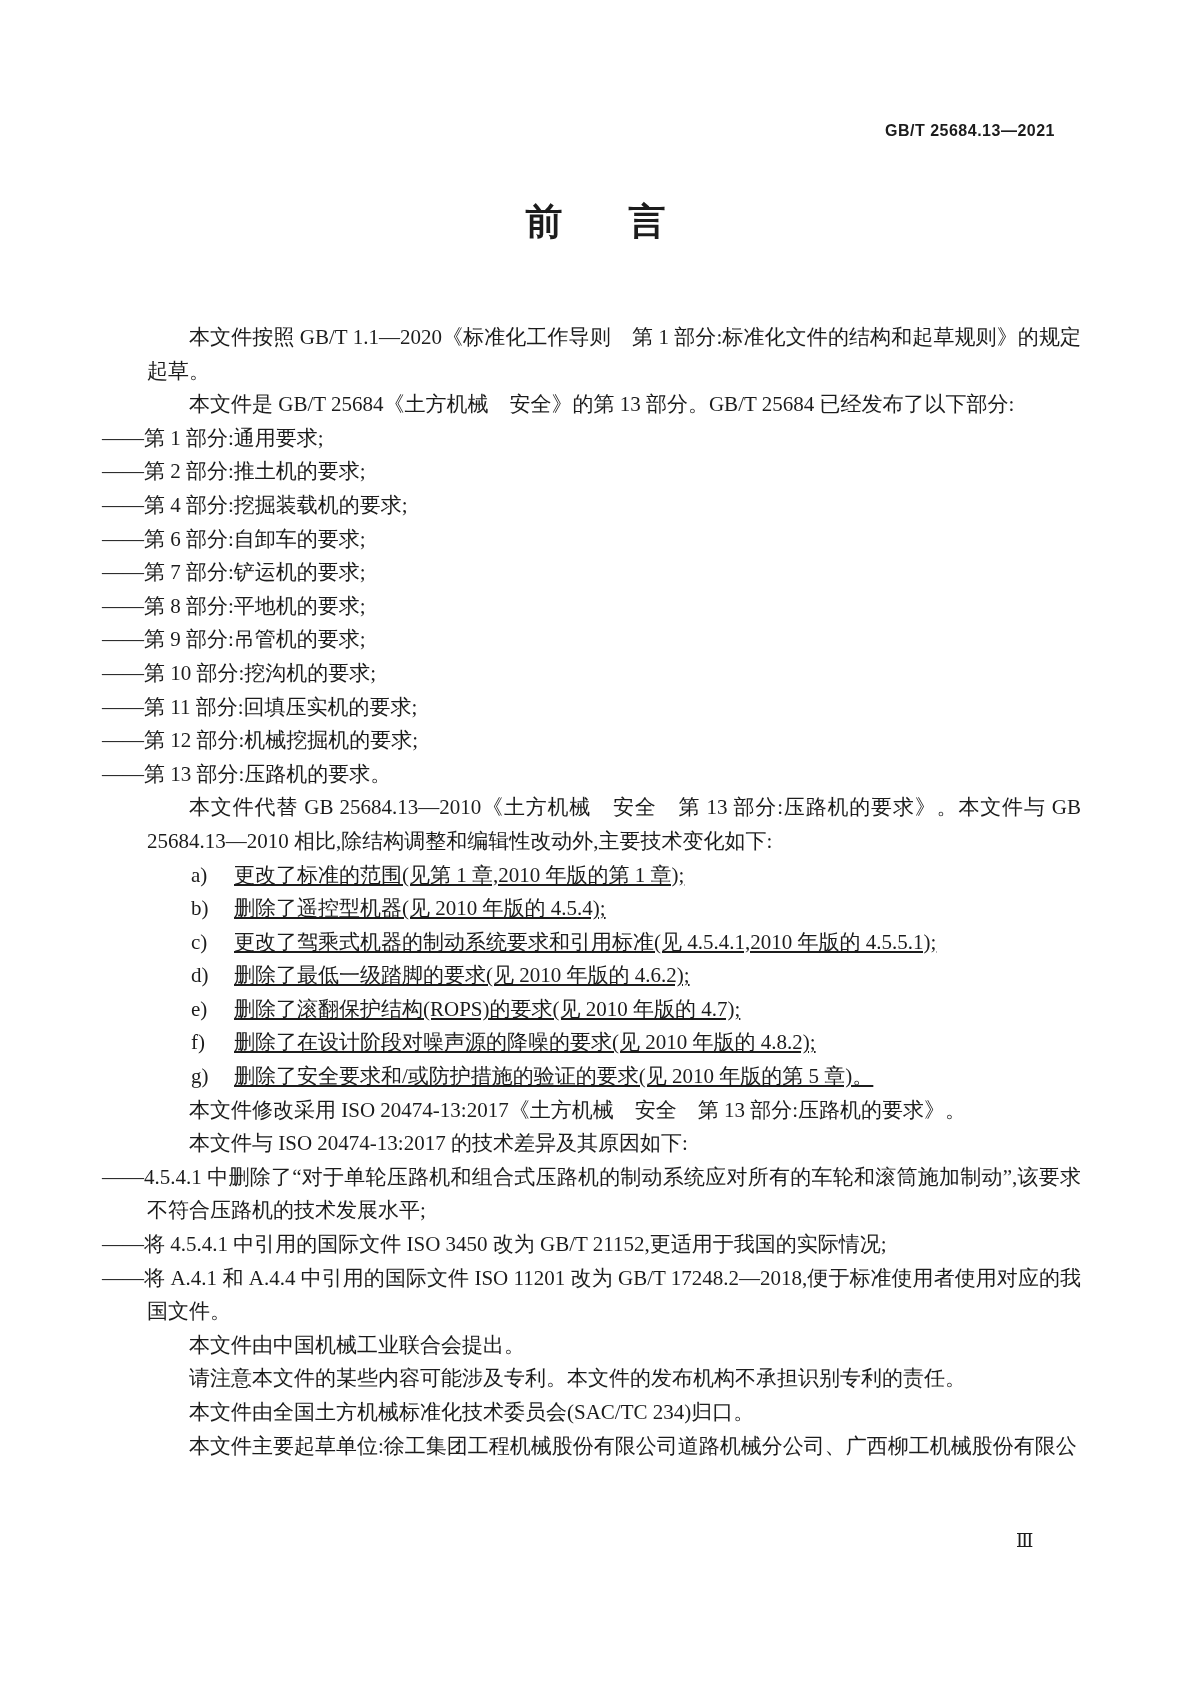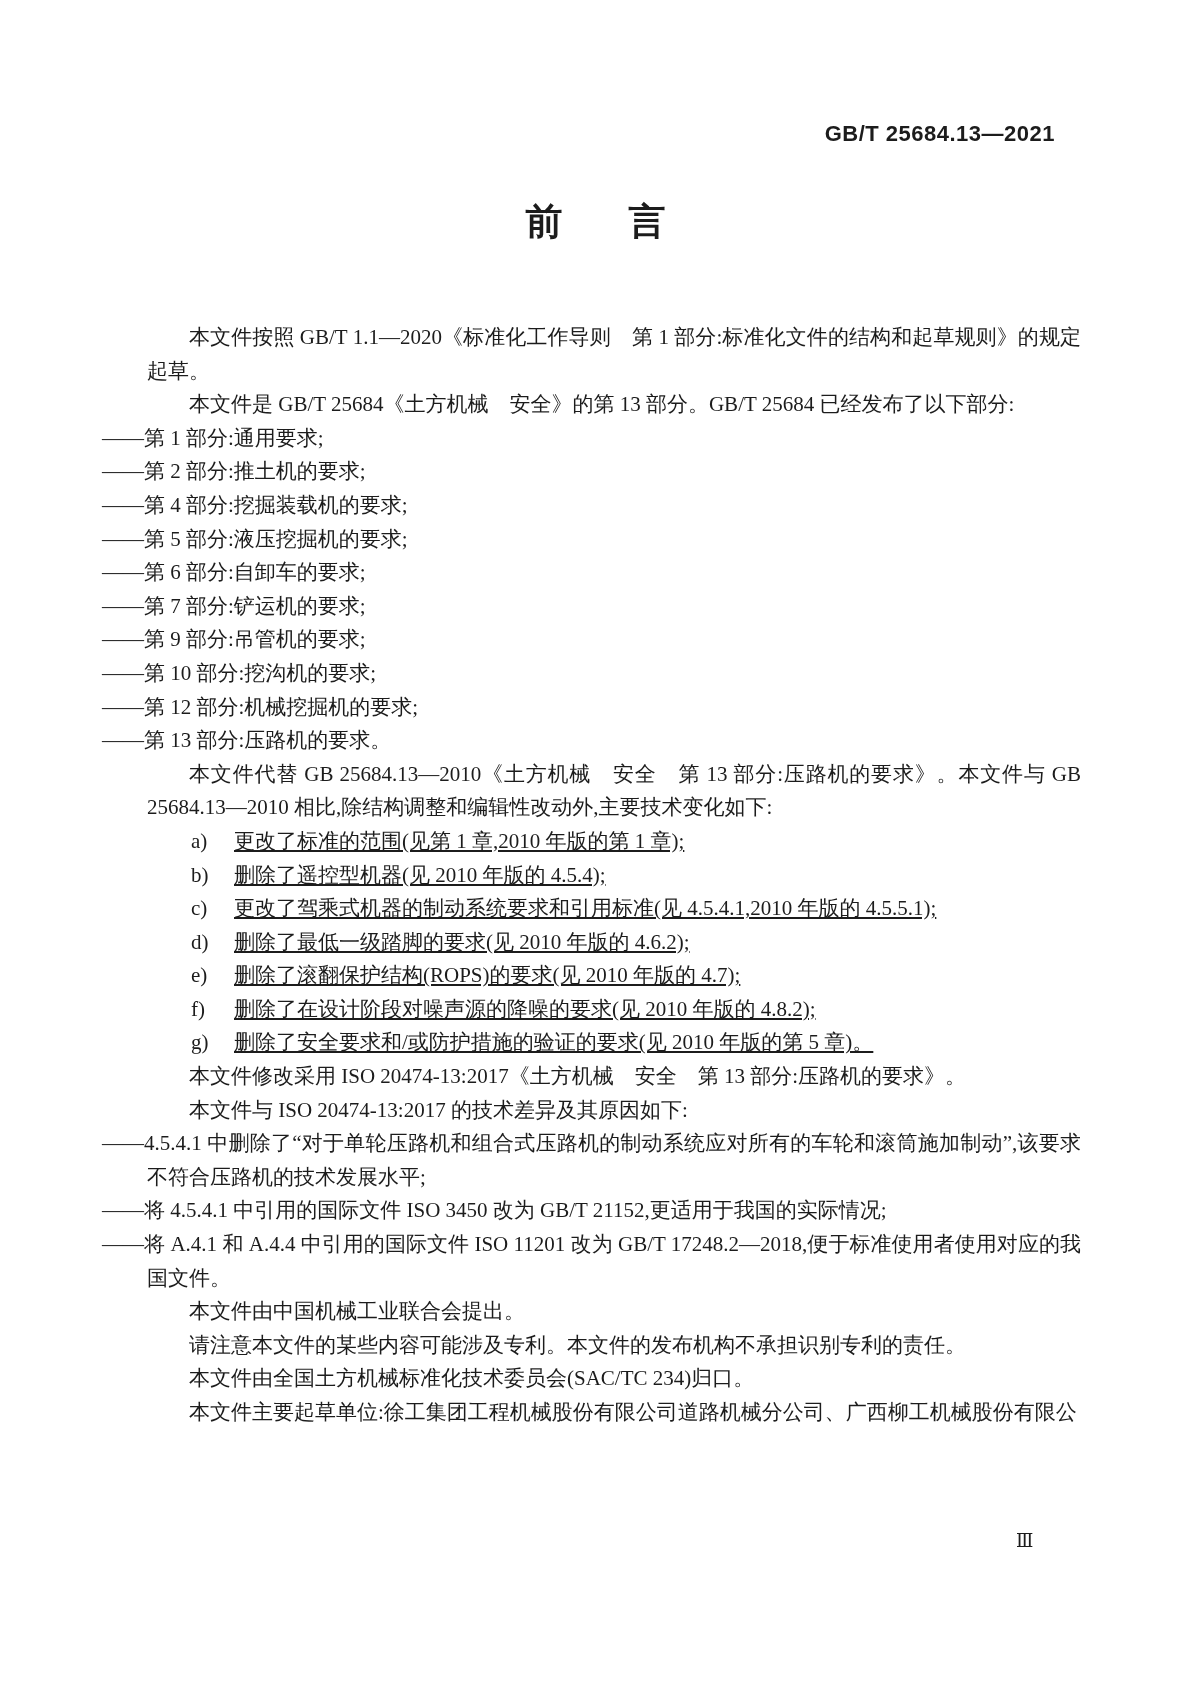--- a/index.html
+++ b/index.html
@@ -12,21 +12,21 @@
     font-family: "Liberation Serif", "DejaVu Serif", serif;
     color: #1c1c1c;
     overflow: hidden;
   }
   .doc-number {
     position: absolute;
     top: 122px;
     right: 136px;
     font-family: "Liberation Sans", "DejaVu Sans", sans-serif;
     font-weight: 700;
-    font-size: 22px;
+    font-size: 16px;
     letter-spacing: 0.5px;
     line-height: 1.1;
   }
   .doc-title {
     position: absolute;
     top: 203px;
     left: 0;
     width: 100%;
     display: flex;
     justify-content: center;
@@ -72,25 +72,26 @@
   </div>
 
   <div class="body-block">
 
     <p class="indent">本文件按照 GB/T 1.1—2020《标准化工作导则　第 1 部分:标准化文件的结构和起草规则》的规定起草。</p>
     <p class="indent">本文件是 GB/T 25684《土方机械　安全》的第 13 部分。GB/T 25684 已经发布了以下部分:</p>
 
     <p class="hang"><span>——</span><span>第 1 部分:通用要求;</span></p>
     <p class="hang"><span>——</span><span>第 2 部分:推土机的要求;</span></p>
     <p class="hang"><span>——</span><span>第 4 部分:挖掘装载机的要求;</span></p>
-    <p class="hang"><span>——</span><span>第 5 部分:液压挖掘机的要求;</span></p>
     <p class="hang"><span>——</span><span>第 6 部分:自卸车的要求;</span></p>
     <p class="hang"><span>——</span><span>第 7 部分:铲运机的要求;</span></p>
+    <p class="hang"><span>——</span><span>第 8 部分:平地机的要求;</span></p>
     <p class="hang"><span>——</span><span>第 9 部分:吊管机的要求;</span></p>
     <p class="hang"><span>——</span><span>第 10 部分:挖沟机的要求;</span></p>
+    <p class="hang"><span>——</span><span>第 11 部分:回填压实机的要求;</span></p>
     <p class="hang"><span>——</span><span>第 12 部分:机械挖掘机的要求;</span></p>
     <p class="hang"><span>——</span><span>第 13 部分:压路机的要求。</span></p>
 
     <p class="indent">本文件代替 GB 25684.13—2010《土方机械　安全　第 13 部分:压路机的要求》。本文件与 GB 25684.13—2010 相比,除结构调整和编辑性改动外,主要技术变化如下:</p>
 
     <div class="letter-item">
         <span class="letter-label">a)</span>
         <span class="letter-text">更改了标准的范围(见第 1 章,2010 年版的第 1 章);</span>
       </div>
     <div class="letter-item">

